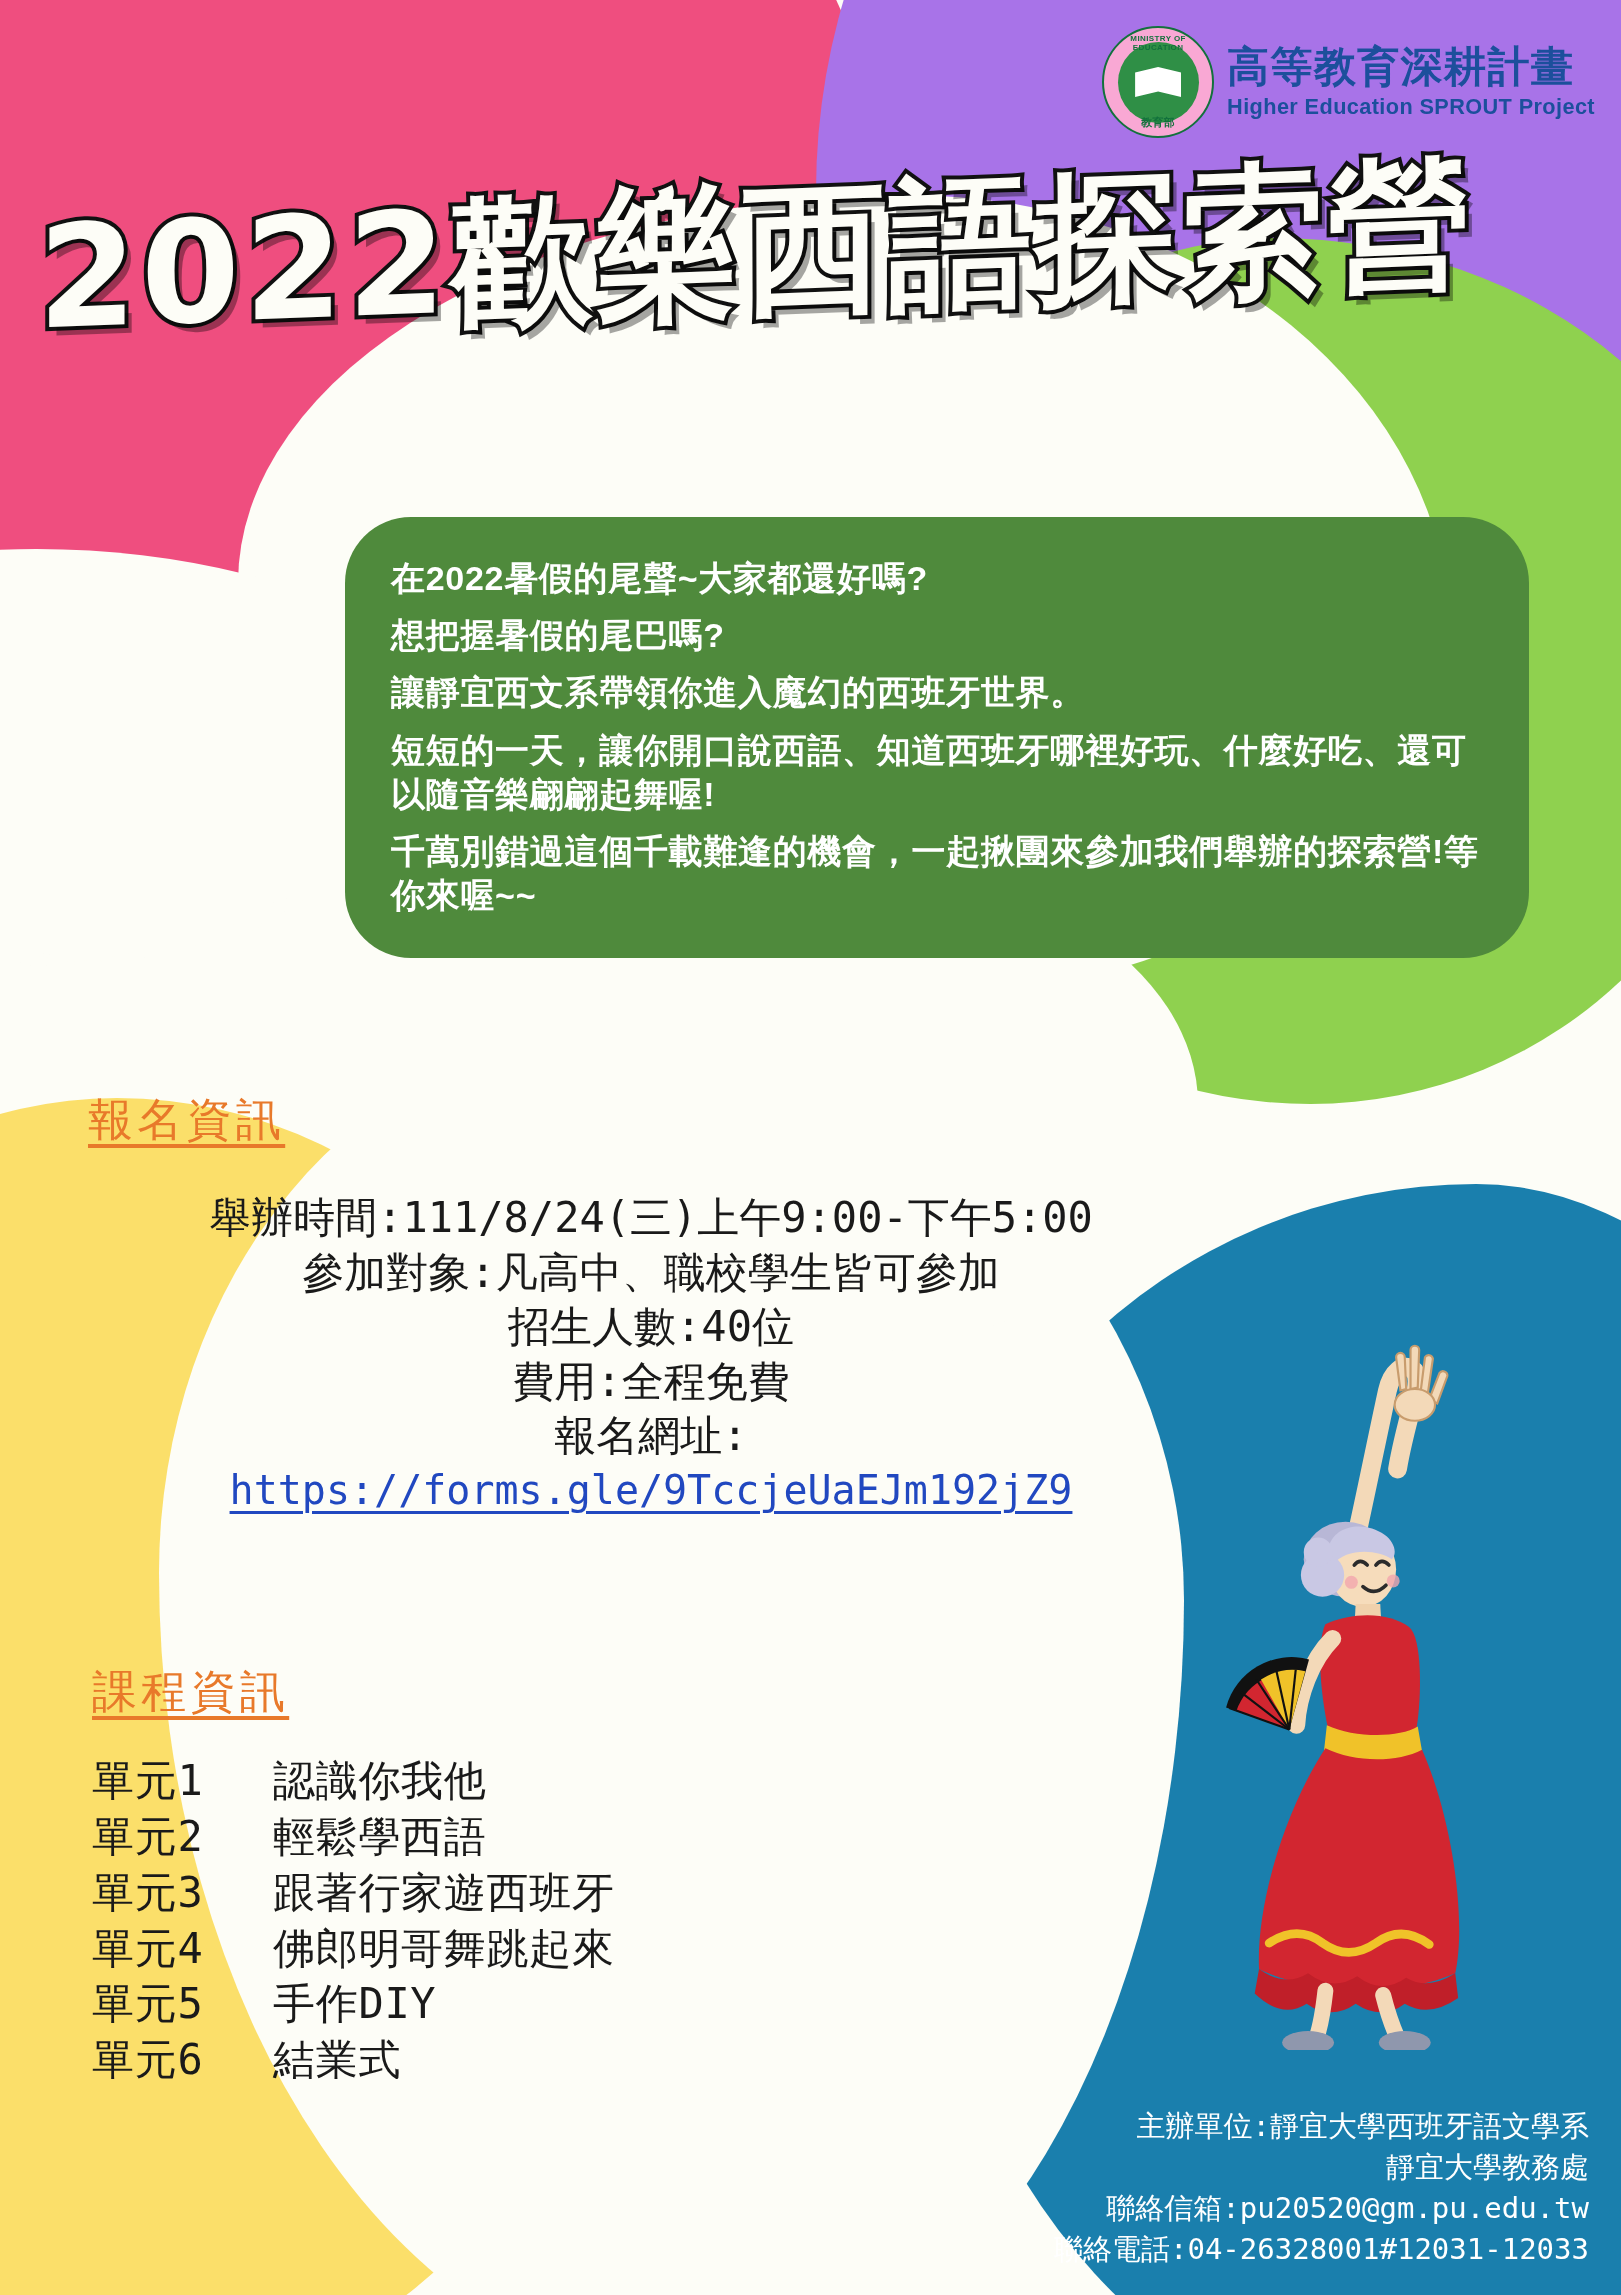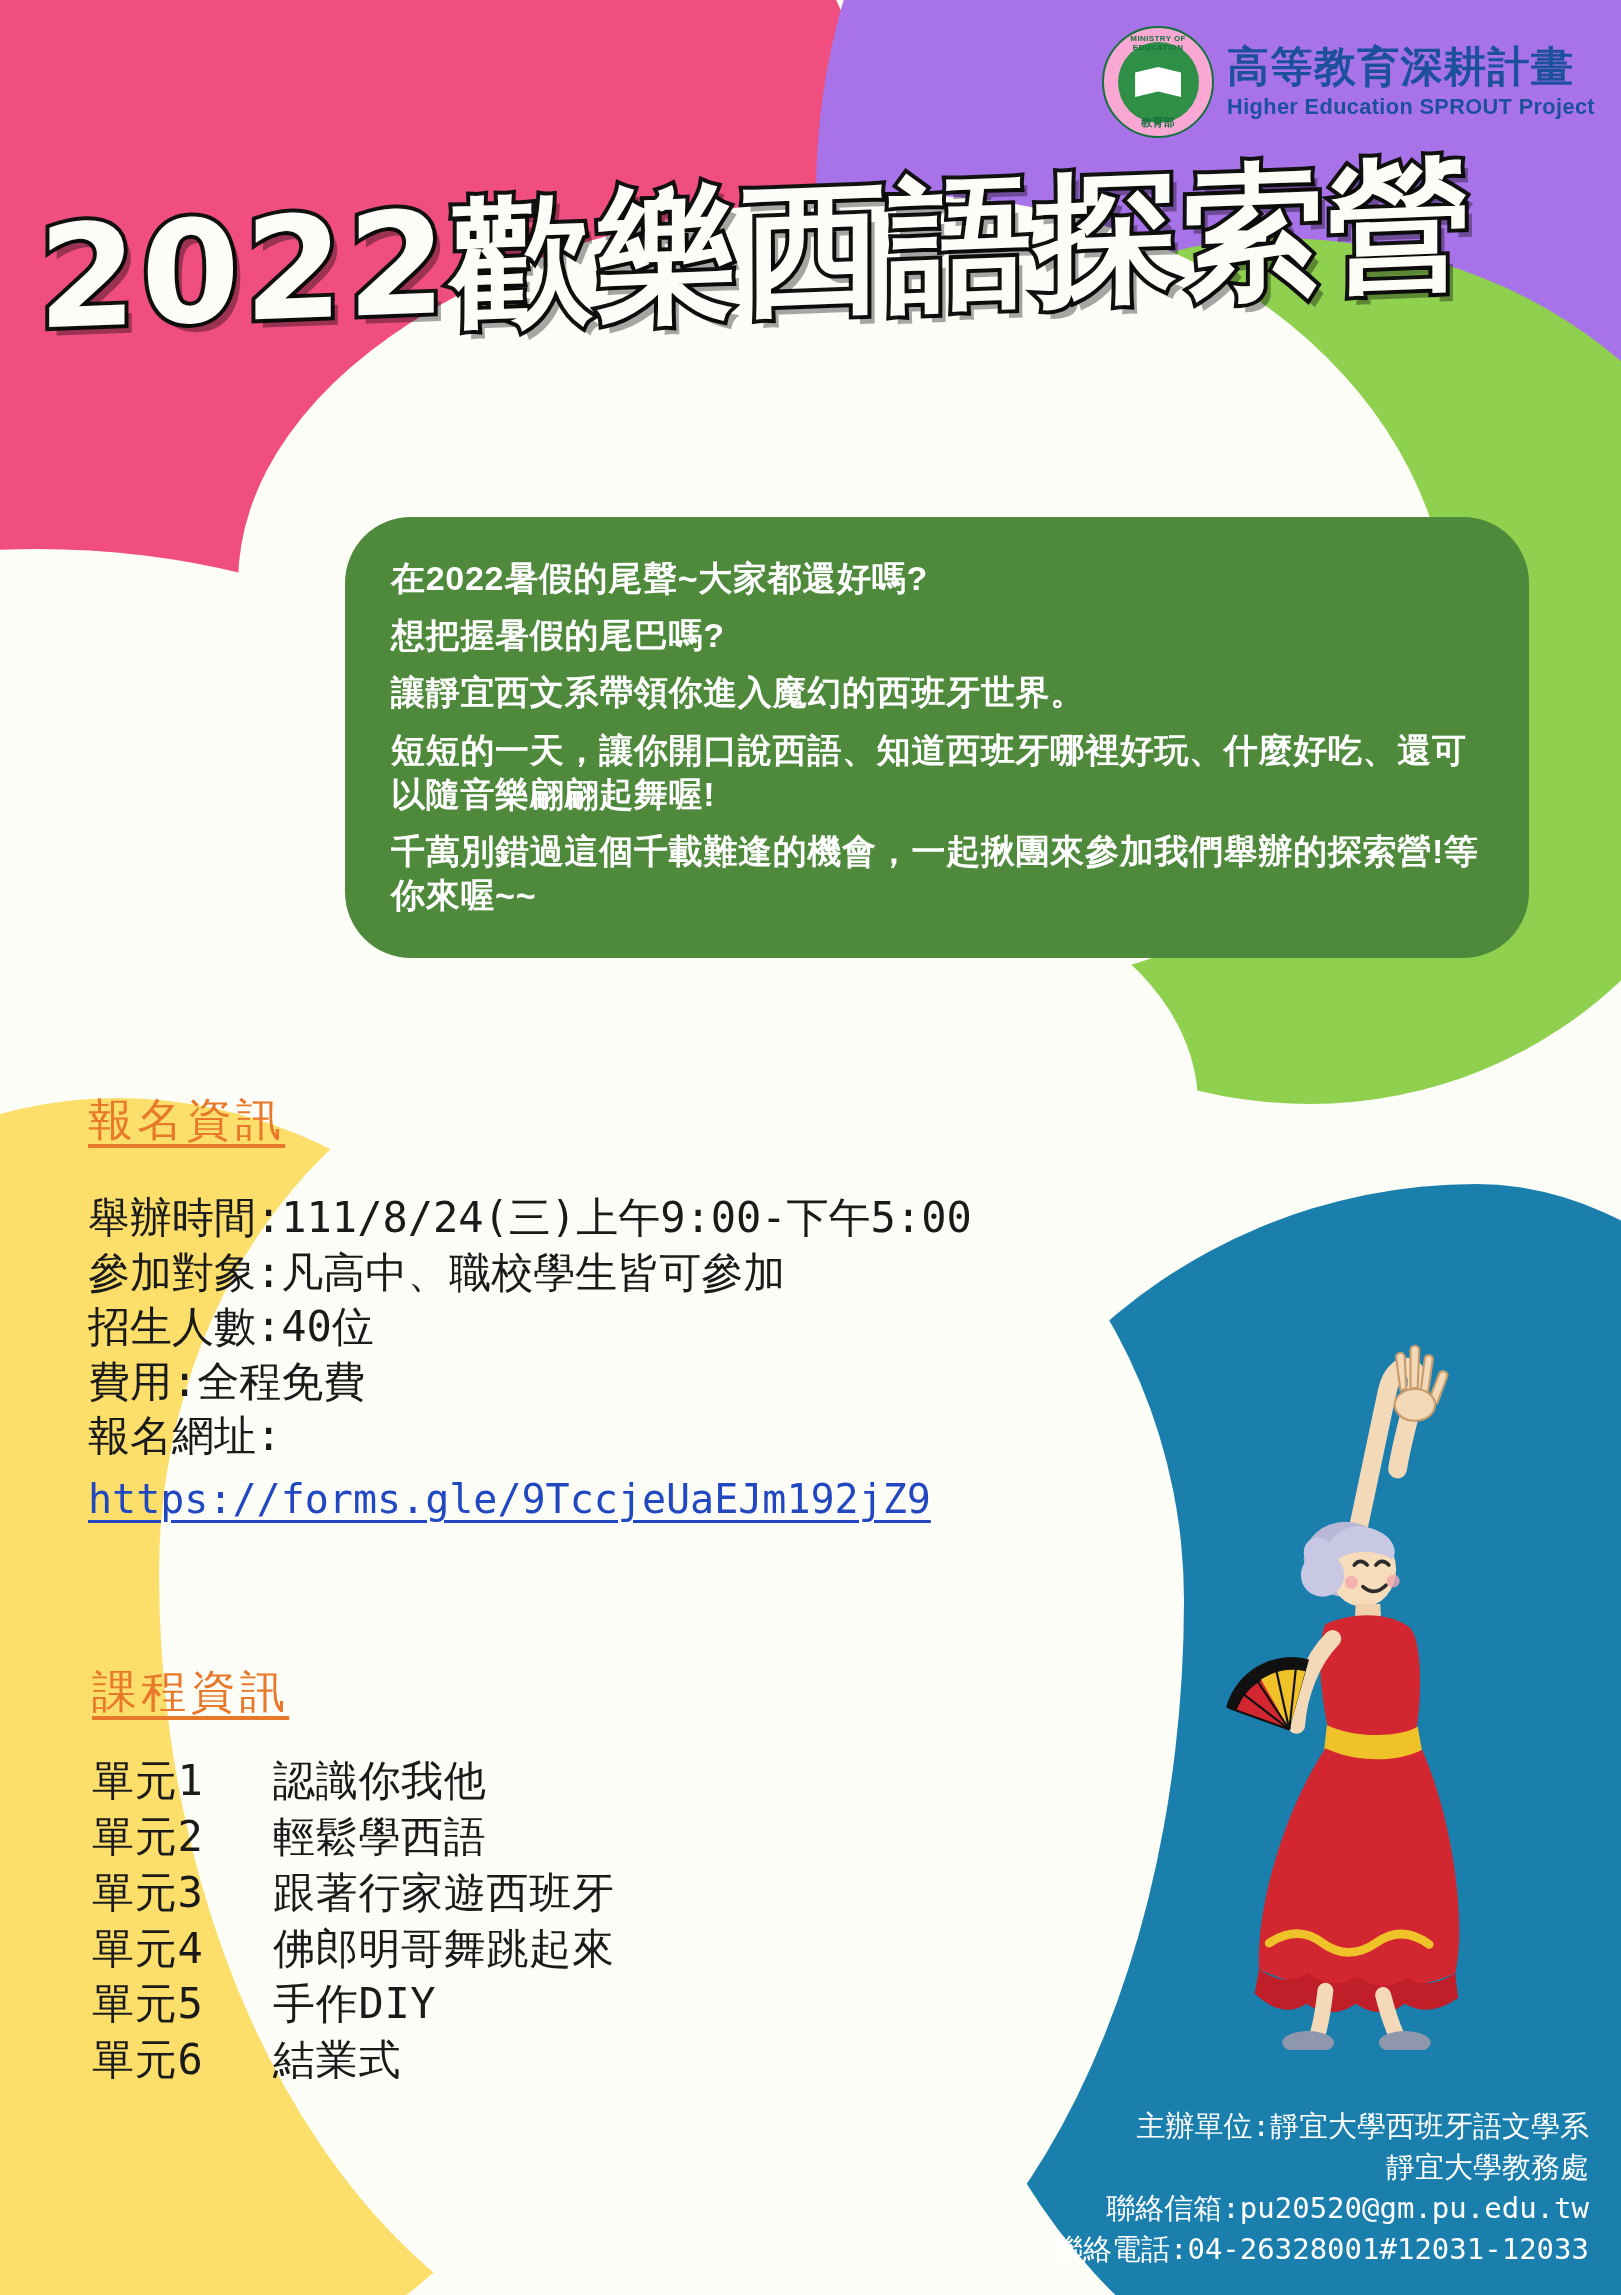--- a/index.html
+++ b/index.html
@@ -234,28 +234,28 @@
     top: 1191px;
     width: 1126px;
   }
   .info-list div {
     font-size: 42px;
     line-height: 1.30;
     color: #1a1a1a;
     font-family: "DejaVu Sans Mono", "Liberation Mono", monospace;
     letter-spacing: 0px;
     white-space: nowrap;
+    text-align: center;
   }
   .info-list .link {
     color: #2148c0;
     text-decoration: underline;
     text-underline-offset: 6.5px;
     text-decoration-thickness: 2.9px;
     font-size: 40px;
-    margin-top: 9px;
   }
 
   
   .course-list {
     position: absolute;
     left: 92px;
     top: 1753px;
   }
   .course-row {
     display: flex;

